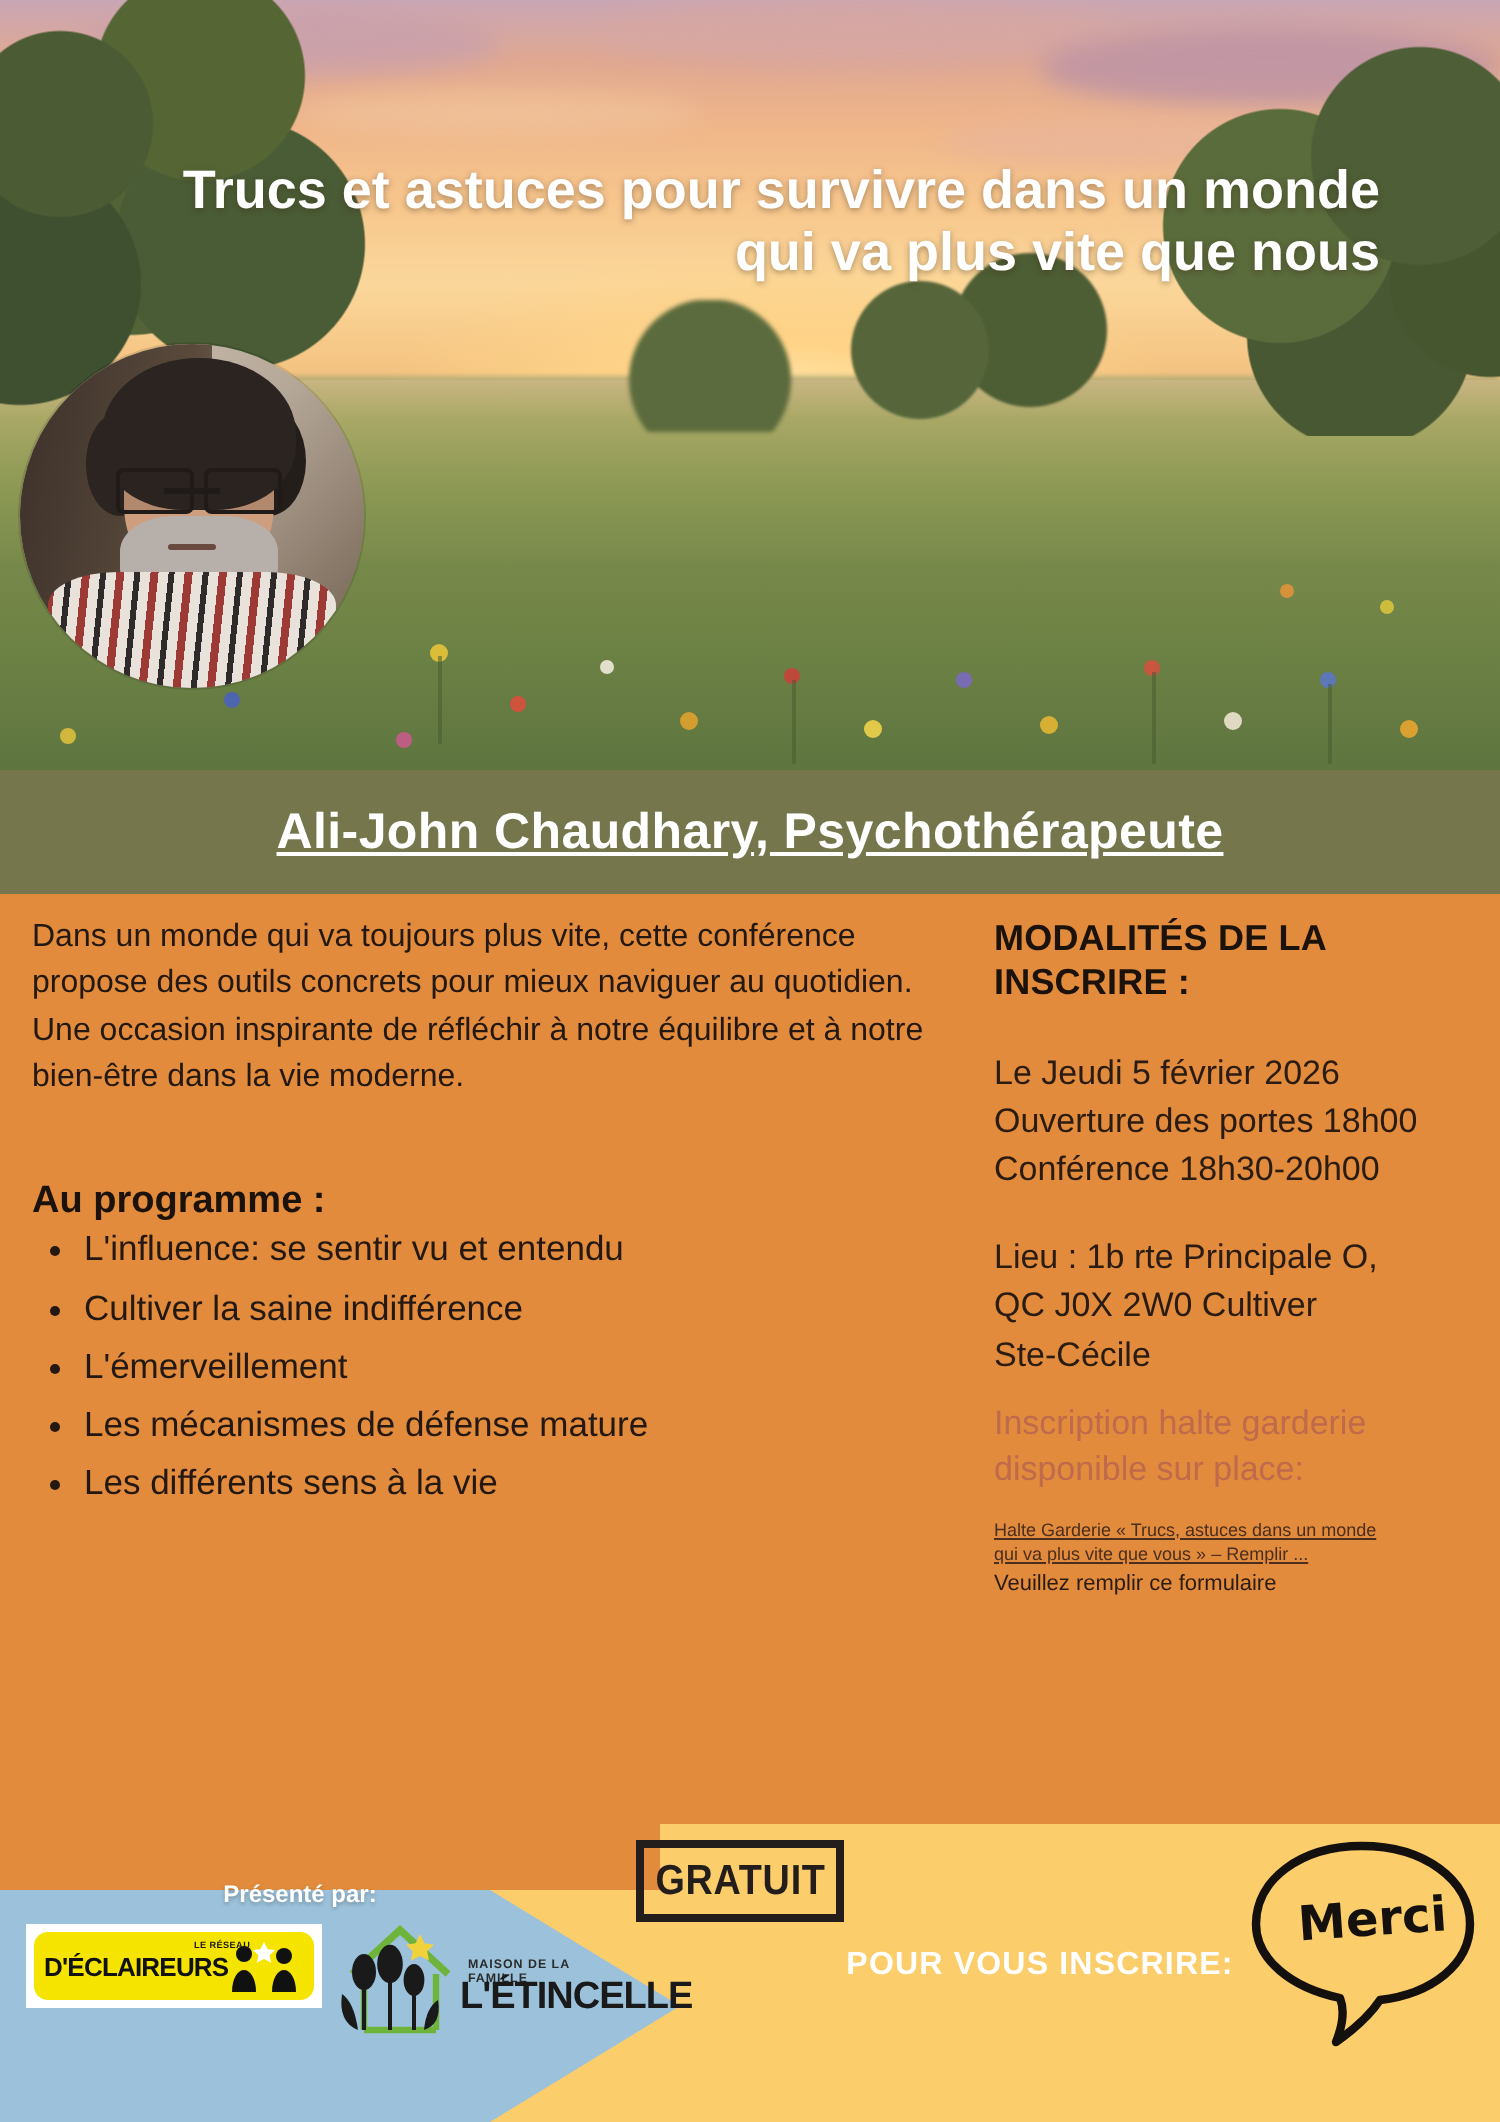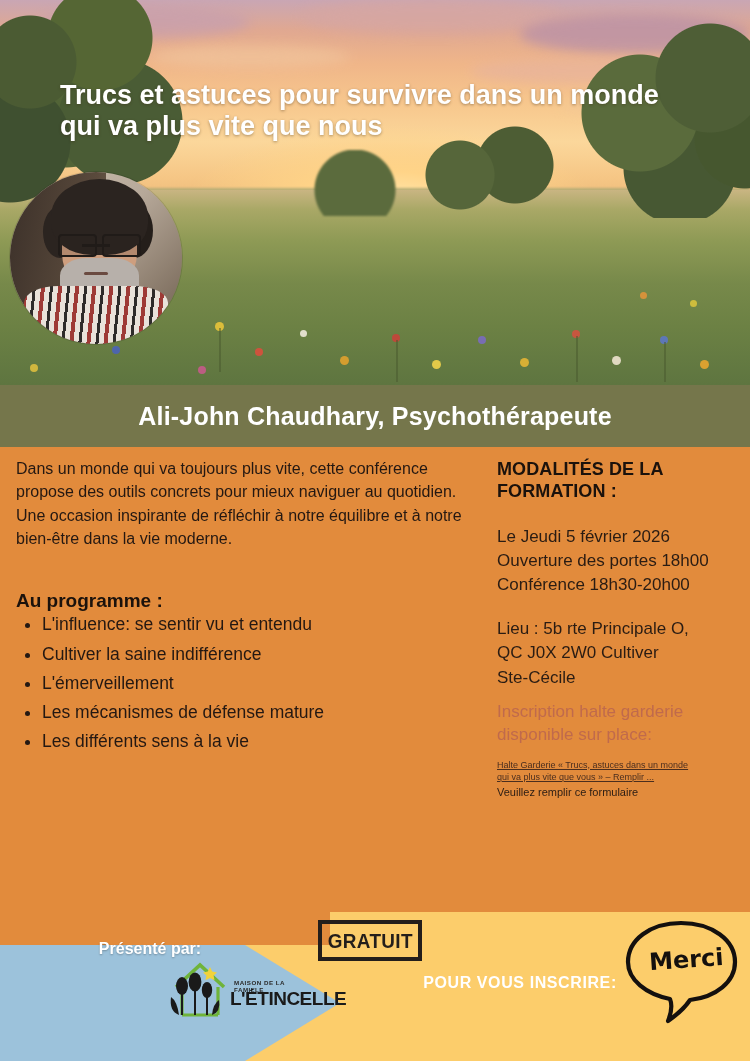--- a/index.html
+++ b/index.html
@@ -80,31 +80,31 @@
   .portrait .shirt{
     position:absolute;left:8%;top:66%;width:84%;height:40%;border-radius:24% 24% 0 0;
     background:repeating-linear-gradient(96deg,#9E3A36 0 4px,#E9E2DA 4px 9px,#2E2B2A 9px 12px,#E9E2DA 12px 17px);
   }
 
   .hero-title{
     position:absolute;left:0;top:10px;width:750px;text-align:center;
     font-size:46px;font-weight:700;letter-spacing:.5px;color:#14110F;
   }
   .hero-sub{
-    position:absolute;left:60px;top:80px;width:630px;text-align:left;
+    position:absolute;left:60px;top:80px;width:630px;text-align:right;
     font-size:27px;font-weight:700;line-height:1.16;color:#FFFFFF;
     text-shadow:0 1px 3px rgba(60,40,20,.42);
   }
 
   
   .speaker-band{
     position:absolute;left:0;top:385px;width:750px;height:62px;background:#75764B;
     display:flex;align-items:center;justify-content:center;
   }
-  .speaker-name{font-size:25px;font-weight:700;color:#FFFFFF;letter-spacing:.2px;}
+  .speaker-name{font-size:25px;font-weight:700;color:#FFFFFF;letter-spacing:.2px;text-decoration:underline;}
 
   
   .body-wrap{position:absolute;left:0;top:447px;width:750px;height:465px;background:#E28B3C;}
 
   .col-left{position:absolute;left:16px;top:10px;width:452px;}
   .intro{font-size:16px;line-height:1.46;color:#241812;}
   .prog-title{margin-top:40px;font-size:19px;font-weight:700;color:#1B120C;}
   ul.prog{margin:0 0 0 0;padding-left:26px;list-style:disc;}
   ul.prog li{font-size:17.5px;line-height:1.44;color:#241812;margin-bottom:4px;}
 
@@ -117,21 +117,21 @@
   .link-a{display:block;font-size:9px;line-height:1.42;color:#4B2E1E;text-decoration:underline;}
   .link-note{display:block;margin-top:2px;font-size:11px;color:#2A1C13;}
 
   
   .footer{position:absolute;left:0;top:912px;width:750px;height:149px;overflow:hidden;}
   .foot-amber{position:absolute;left:0;top:0;width:750px;height:149px;background:#FCCD6B;}
   .foot-orange{position:absolute;left:0;top:0;width:330px;height:33px;background:#E28B3C;}
   .chev{position:absolute;left:0;top:33px;width:340px;height:116px;background:#9CC2DB;
         clip-path:polygon(0 0,245px 0,340px 58px,245px 116px,0 116px);}
   .presente{position:absolute;left:0;top:940px;width:300px;text-align:center;
-            font-size:16px;font-weight:700;color:#FFFFFF;text-shadow:0 1px 2px rgba(0,0,0,.28);}
+            font-size:12px;font-weight:700;color:#FFFFFF;text-shadow:0 1px 2px rgba(0,0,0,.28);}
 
   .logo-eclaireurs{position:absolute;left:13px;top:962px;width:148px;height:42px;background:#FFFFFF;
       display:flex;align-items:center;justify-content:center;}
   .ecl-pill{width:140px;height:34px;background:#F5E400;border-radius:7px;position:relative;
       display:flex;align-items:center;}
   .ecl-reseau{position:absolute;left:80px;top:4px;font-size:4.6px;font-weight:700;color:#1A1A1A;letter-spacing:.2px;}
   .ecl-main{position:absolute;left:5px;top:10px;font-size:13px;font-weight:800;color:#111;letter-spacing:-.4px;}
   .ecl-figs{position:absolute;right:4px;top:3px;width:40px;height:28px;}
 
   .logo-quebec{position:absolute;left:13px;top:1008px;width:148px;height:47px;background:#FFFFFF;}
@@ -237,28 +237,28 @@
       <ul class="prog">
         <li>L'influence: se sentir vu et entendu</li>
         <li>Cultiver la saine indifférence</li>
         <li>L'émerveillement</li>
         <li>Les mécanismes de défense mature</li>
         <li>Les différents sens à la vie</li>
       </ul>
     </div>
 
     <div class="col-right">
-      <div class="mod-title">MODALITÉS DE LA FORMATION :</div>
+      <div class="mod-title">MODALITÉS DE LA INSCRIRE :</div>
       <div class="mod-block">
         <div>Le Jeudi 5 février 2026</div>
         <div>Ouverture des portes 18h00</div>
         <div>Conférence 18h30-20h00</div>
       </div>
       <div class="mod-block2">
-        <div>Lieu : 5b rte Principale O,</div>
+        <div>Lieu : 1b rte Principale O,</div>
         <div>QC J0X 2W0 Cultiver</div>
         <div>Ste-Cécile</div>
       </div>
       <div class="halte">Inscription halte garderie disponible sur place:</div>
       <div class="link-wrap">
         <span class="link-a">Halte Garderie « Trucs, astuces dans un monde</span>
         <span class="link-a">qui va plus vite que vous » – Remplir ...</span>
         <span class="link-note">Veuillez remplir ce formulaire</span>
       </div>
     </div>
@@ -266,20 +266,33 @@
   </div>
 
   <div class="footer">
     <div class="foot-amber"></div>
     <div class="foot-orange"></div>
     <div class="chev"></div>
   </div>
 
   <div class="presente">Présenté par:</div>
 
+  <div class="logo-eclaireurs">
+    <div class="ecl-pill">
+      <span class="ecl-reseau">LE RÉSEAU</span>
+      <span class="ecl-main">D'ÉCLAIREURS</span>
+      <svg class="ecl-figs" viewBox="0 0 40 28">
+        <circle cx="9" cy="8" r="4" fill="#111"></circle>
+        <path d="M3 27 c0-7 3-11 6-11 s6 4 6 11z" fill="#111"></path>
+        <circle cx="29" cy="9" r="4" fill="#111"></circle>
+        <path d="M23 27 c0-7 3-11 6-11 s6 4 6 11z" fill="#111"></path>
+        <path d="M19 2 l1.8 3.6 L24.6 6 l-2.8 2.6 l.8 3.8 l-3.6-1.9 l-3.6 1.9 l.8-3.8 L13.4 6 l3.8-.4z" fill="#FFF"></path>
+      </svg>
+    </div>
+  </div>
 
 
   <div class="logo-etincelle">
     <svg class="et-house" viewBox="0 0 72 72">
       <path d="M14 34 L38 12 L62 34" stroke="#6FB43A" stroke-width="3.6" fill="none"></path>
       <path d="M20 34 V62 M56 34 V62 M20 62 H56" stroke="#6FB43A" stroke-width="3.2" fill="none"></path>
       <path d="M48 14 l2.2 4.6 L55 19.4 l-3.4 3.2 l.9 4.7 L48 25 l-4.5 2.3 l.9-4.7 L41 19.4 l4.8-.8z" fill="#F2D23A"></path>
       <ellipse cx="20" cy="33" rx="6" ry="9" fill="#1A1A1A"></ellipse>
       <rect x="19" y="41" width="2" height="21" fill="#1A1A1A"></rect>
       <ellipse cx="33" cy="29" rx="6.4" ry="9.6" fill="#1A1A1A"></ellipse>

